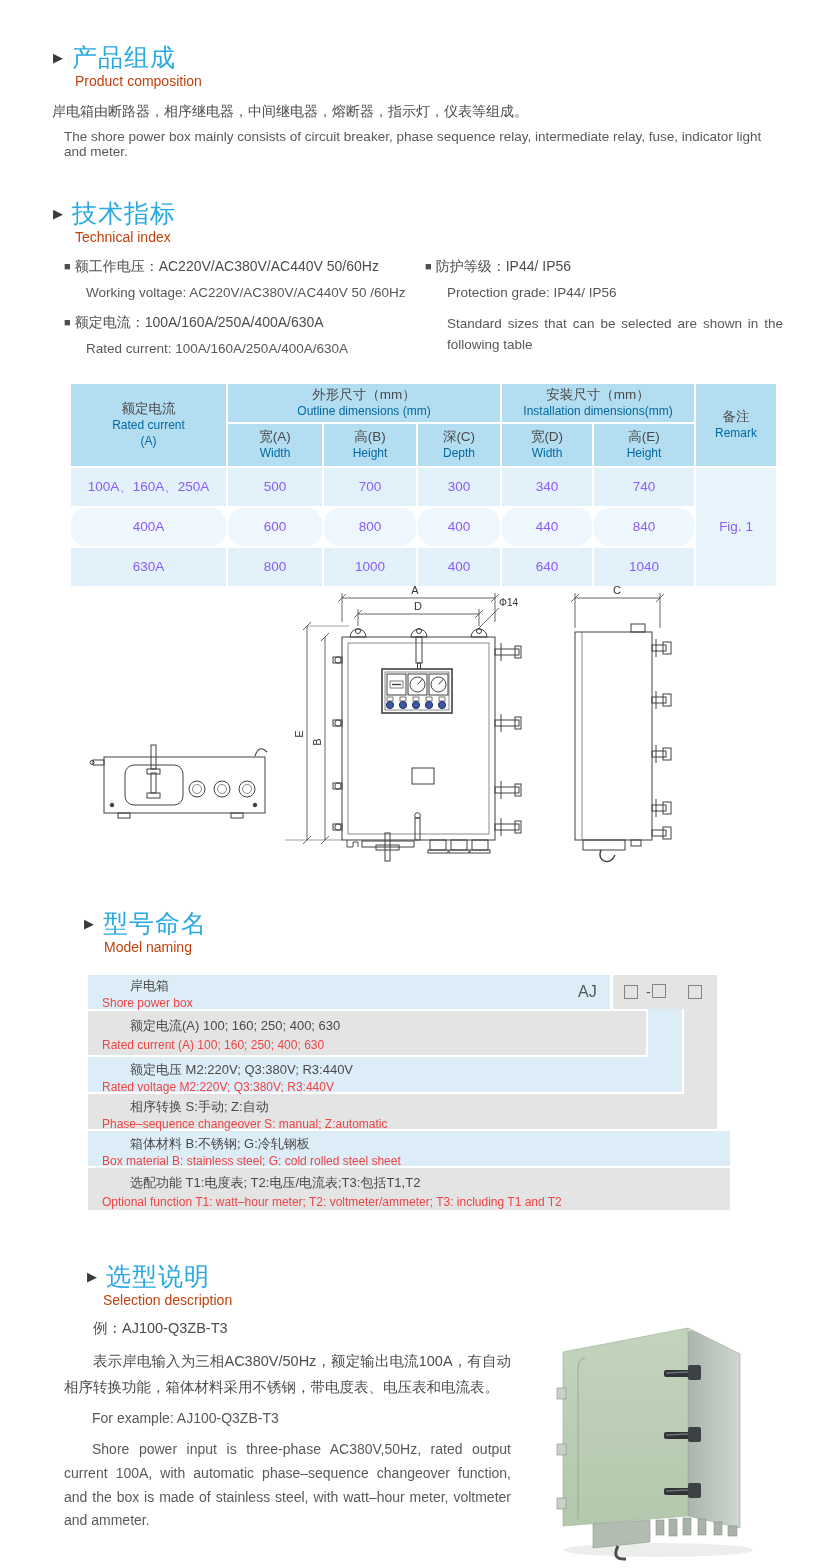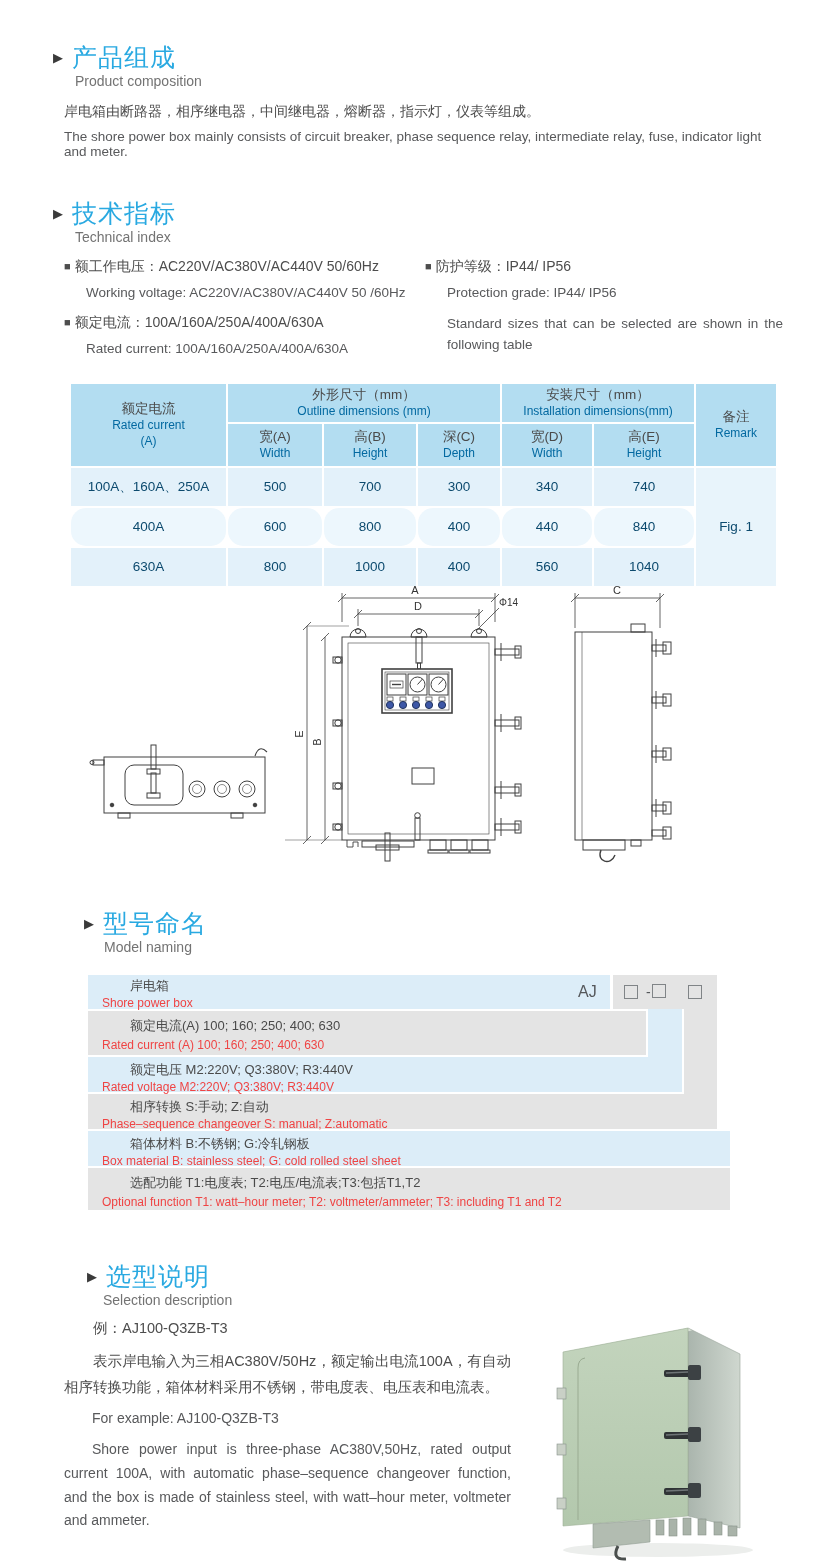--- a/index.html
+++ b/index.html
@@ -2,36 +2,36 @@
 <html><head>
 <meta charset="utf-8">
 <style>
   html,body{margin:0;padding:0;background:#fff;}
   body{width:830px;height:1568px;position:relative;font-family:"Liberation Sans","DejaVu Sans",sans-serif;color:#58595b;overflow:hidden;}
   .abs{position:absolute;}
   
   .sec-head .h-row{display:flex;align-items:center;}
   .arrow{color:#3a3a3a;font-size:13px;margin-right:9px;line-height:1;}
   .sec-title{font-size:25px;color:#29a9e1;letter-spacing:1px;line-height:1.05;}
-  .sec-sub{font-size:14px;color:#737373;margin-top:3px;margin-left:22px;}
+  .sec-sub{font-size:14px;color:#c2410c;margin-top:3px;margin-left:22px;}
   
   .para-cn{font-size:14px;color:#4d4d4d;}
   .para-en{font-size:13.5px;color:#58595b;}
   
   .spec{margin-bottom:14px;}
   .spec-cn{font-size:14px;color:#4d4d4d;}
   .sq{font-size:11px;color:#4d4d4d;margin-right:4px;vertical-align:1px;}
   .spec-en{margin-left:22px;margin-top:9px;font-size:13.5px;color:#58595b;}
   .spec-en.wrap{width:336px;text-align:justify;line-height:1.55;}
   
   table.size{border-collapse:separate;border-spacing:2px;table-layout:fixed;}
   table.size th{background:#b3ddf1;font-weight:normal;color:#4a4a4a;padding:2px 0;}
   table.size th .cn{font-size:13.5px;line-height:1.35;}
   table.size th .en{font-size:12px;color:#0369a1;line-height:1.3;}
-  table.size td{text-align:center;font-size:13.5px;color:#0c4a6e;height:36px;}
+  table.size td{text-align:center;font-size:13.5px;color:#8b5cf6;height:36px;}
   td.r1{background:#e3f1fa;} td.r2{background:#edf7fd;border-radius:15px;} td.rm{background:#e8f4fb;font-size:13px;}
   
   .mn{position:relative;}
   .mn .blk{position:absolute;}
   .blue{background:#dcedf8;} .gray{background:#e4e4e4;}
   .mn-row{position:absolute;left:0;padding:4px 0 0 14px;box-sizing:border-box;}
   .mn-cn{font-size:13px;color:#4a4a4a;line-height:1.35;margin-left:28px;}
   .mn-en{font-size:12px;color:#ef4444;line-height:1.35;margin-top:2px;}
   .codebox{display:inline-block;width:12px;height:12px;border:1.5px solid #808487;vertical-align:-1px;}
   .code-aj{font-size:16px;color:#55585b;}
@@ -46,21 +46,21 @@
 </head>
 <body>
 
 <div class="abs sec-head" style="left:53px;top:44px;">
   <div class="h-row">
     <span class="arrow">▶</span>
     <span class="sec-title">产品组成</span>
   </div>
   <div class="sec-sub">Product  composition</div>
 </div>
-<div class="abs para-cn" style="left:64px;top:103px;width:700px;">岸电箱由断路器，相序继电器，中间继电器，熔断器，指示灯，仪表等组成。</div>
+<div class="abs para-cn" style="left:52px;top:103px;width:700px;">岸电箱由断路器，相序继电器，中间继电器，熔断器，指示灯，仪表等组成。</div>
 <div class="abs para-en" style="left:64px;top:129px;width:710px;">The shore power box mainly consists of circuit breaker, phase sequence relay, intermediate relay, fuse, indicator light and meter.</div>
 
 <div class="abs sec-head" style="left:53px;top:200px;">
   <div class="h-row">
     <span class="arrow">▶</span>
     <span class="sec-title">技术指标</span>
   </div>
   <div class="sec-sub">Technical index</div>
 </div>
 
@@ -152,21 +152,21 @@
     <td class="r2">800</td>
     <td class="r2">400</td>
     <td class="r2">440</td>
     <td class="r2">840</td>
   </tr>
   <tr>
     <td class="r1">630A</td>
     <td class="r1">800</td>
     <td class="r1">1000</td>
     <td class="r1">400</td>
-    <td class="r1">560</td>
+    <td class="r1">640</td>
     <td class="r1">1040</td>
   </tr>
 </tbody>
   </table>
 
 <svg class="abs" style="left:85px;top:582px;" width="680" height="310" viewBox="0 0 680 310">
   <g fill="none" stroke="#404040" stroke-width="1">
 
     <rect x="257" y="55" width="153" height="203" fill="#fff"></rect>
     <rect x="263" y="61" width="141" height="191" stroke-width="0.6"></rect>

